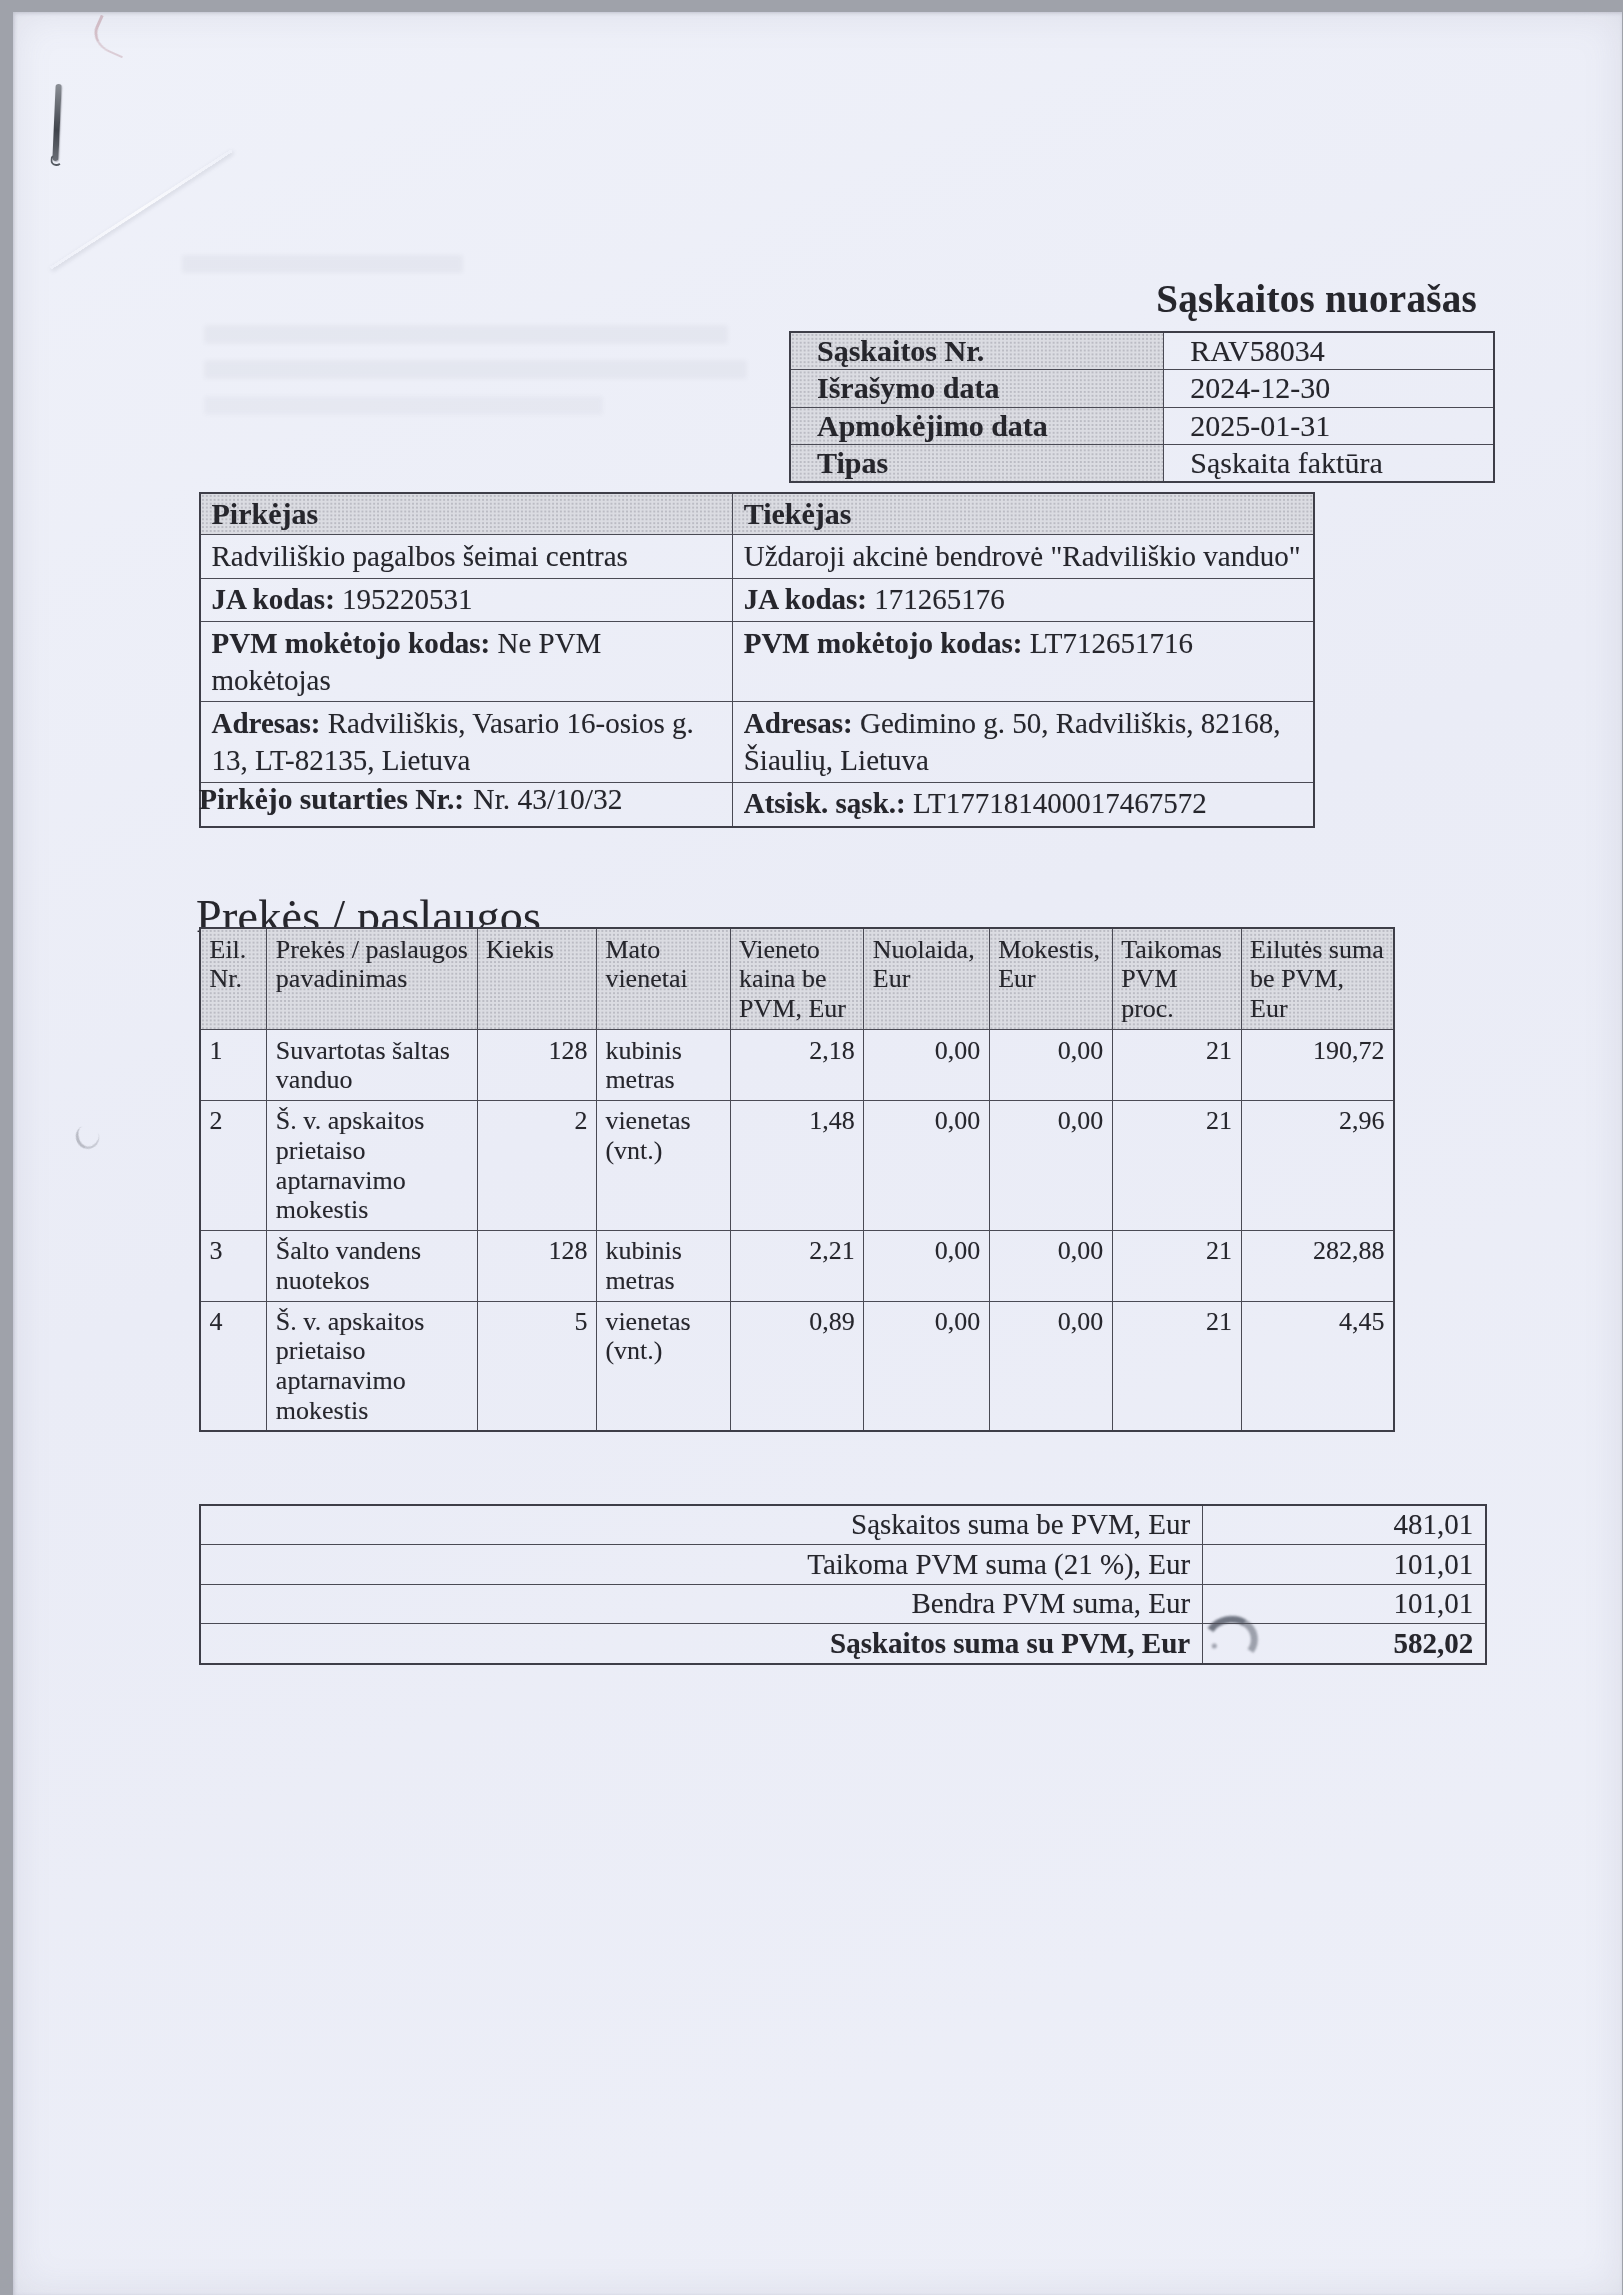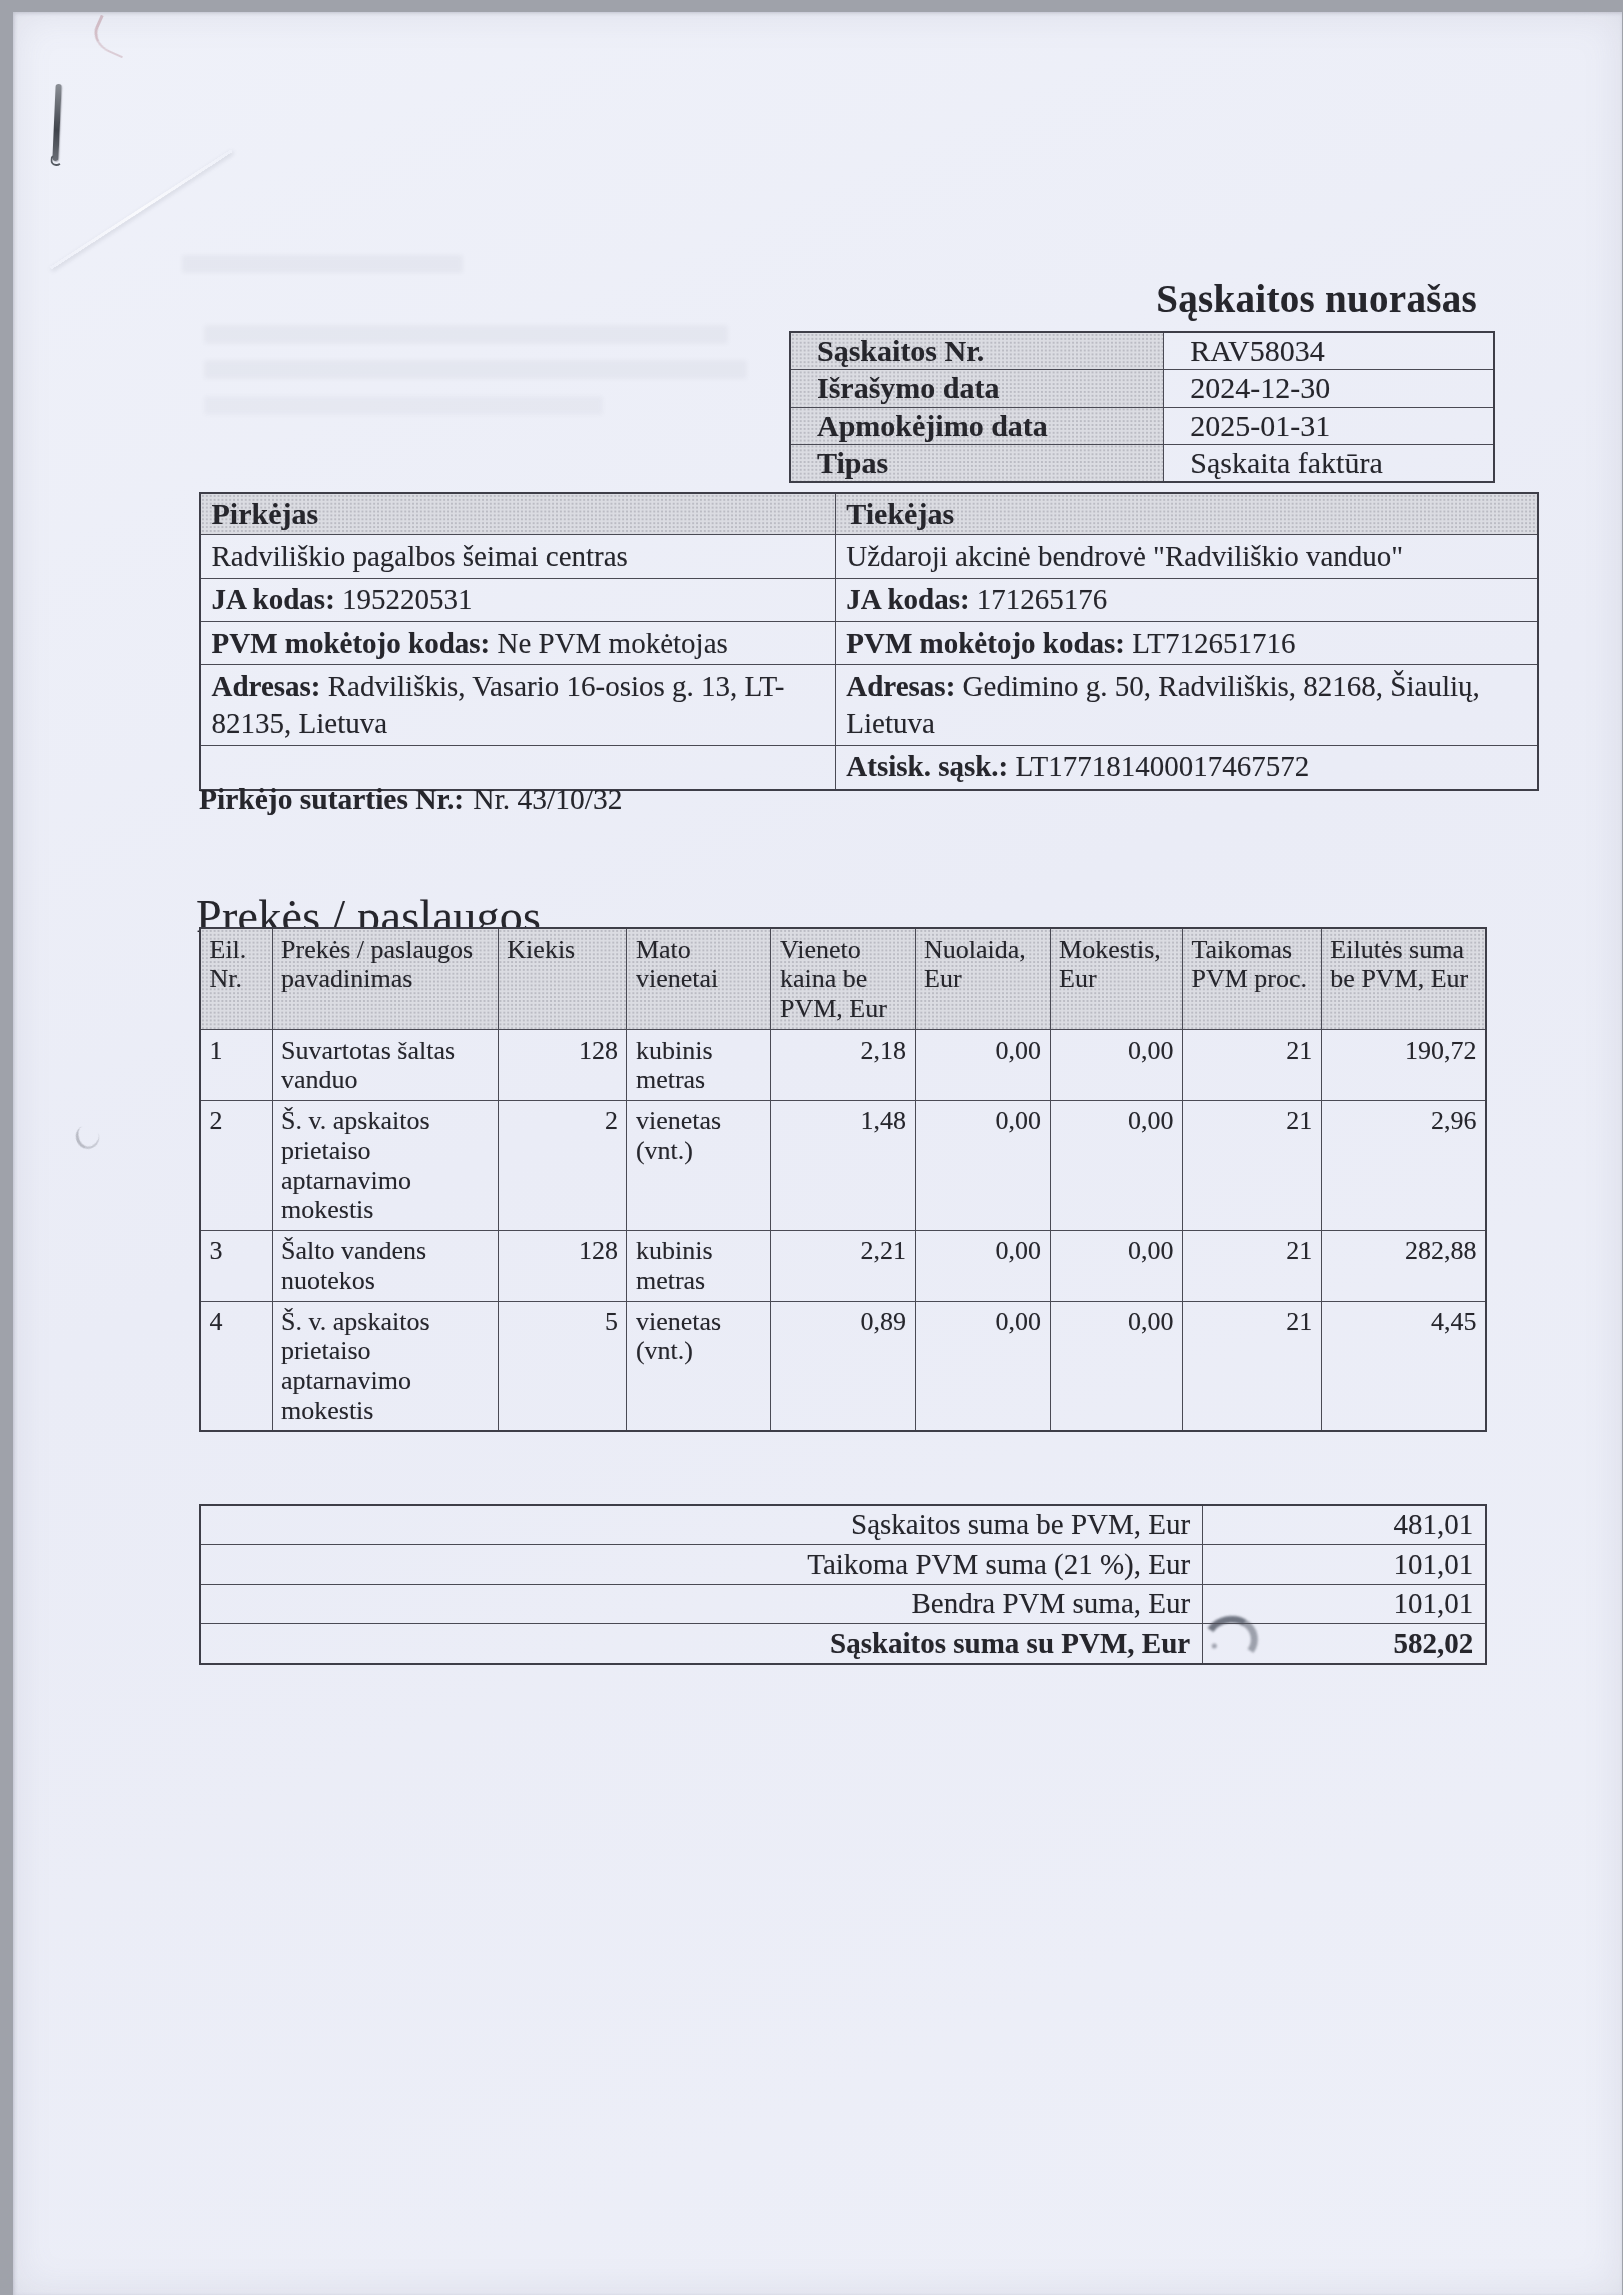--- a/index.html
+++ b/index.html
@@ -80,27 +80,27 @@
   .shade{
     background-color:#dbdce2;
     background-image:radial-gradient(rgba(58,58,74,.20) 0.8px,transparent 1.1px);
     background-size:3.9px 3.9px;
   }
   
   .meta-table{position:absolute;left:776px;top:319px;width:706px;border:2px solid #3e3e48;}
   .meta-table td{font-size:30px;padding:2px 26px;line-height:1.08;}
   .meta-table td.lbl{font-weight:bold;width:45.5%;}
   
-  .parties-table{position:absolute;left:186px;top:480px;width:1340px;border:2px solid #3e3e48;}
+  .parties-table{position:absolute;left:186px;top:480px;width:1116px;border:2px solid #3e3e48;}
   .parties-table td{font-size:29px;padding:2.6px 10.5px;line-height:1.28;}
   .parties-table .col-buyer{width:45.8%;}
   .parties-table th{font-size:30px;font-weight:bold;text-align:left;padding:3.3px 10.5px;}
   .parties-table .empty-cell{height:38px;}
   
-  .items-table{position:absolute;left:186px;top:915px;width:1288px;border:2px solid #3e3e48;}
+  .items-table{position:absolute;left:186px;top:915px;width:1196px;border:2px solid #3e3e48;}
   .items-table th{
     font-size:26px;font-weight:normal;text-align:left;
     padding:5.9px 8.5px;line-height:1.14;
   }
   .items-table td{font-size:26px;padding:5.2px 8.5px;line-height:1.14;}
   .items-table td.num{text-align:right;}
   
   .totals-table{position:absolute;left:186px;top:1448px;width:1288px;border:2px solid #3e3e48;margin-top:44px;}
   .totals-table td{font-size:29px;padding:3.3px 11.8px;line-height:1.1;text-align:right;vertical-align:middle;}
   .totals-table td.lbl{width:76%;}

